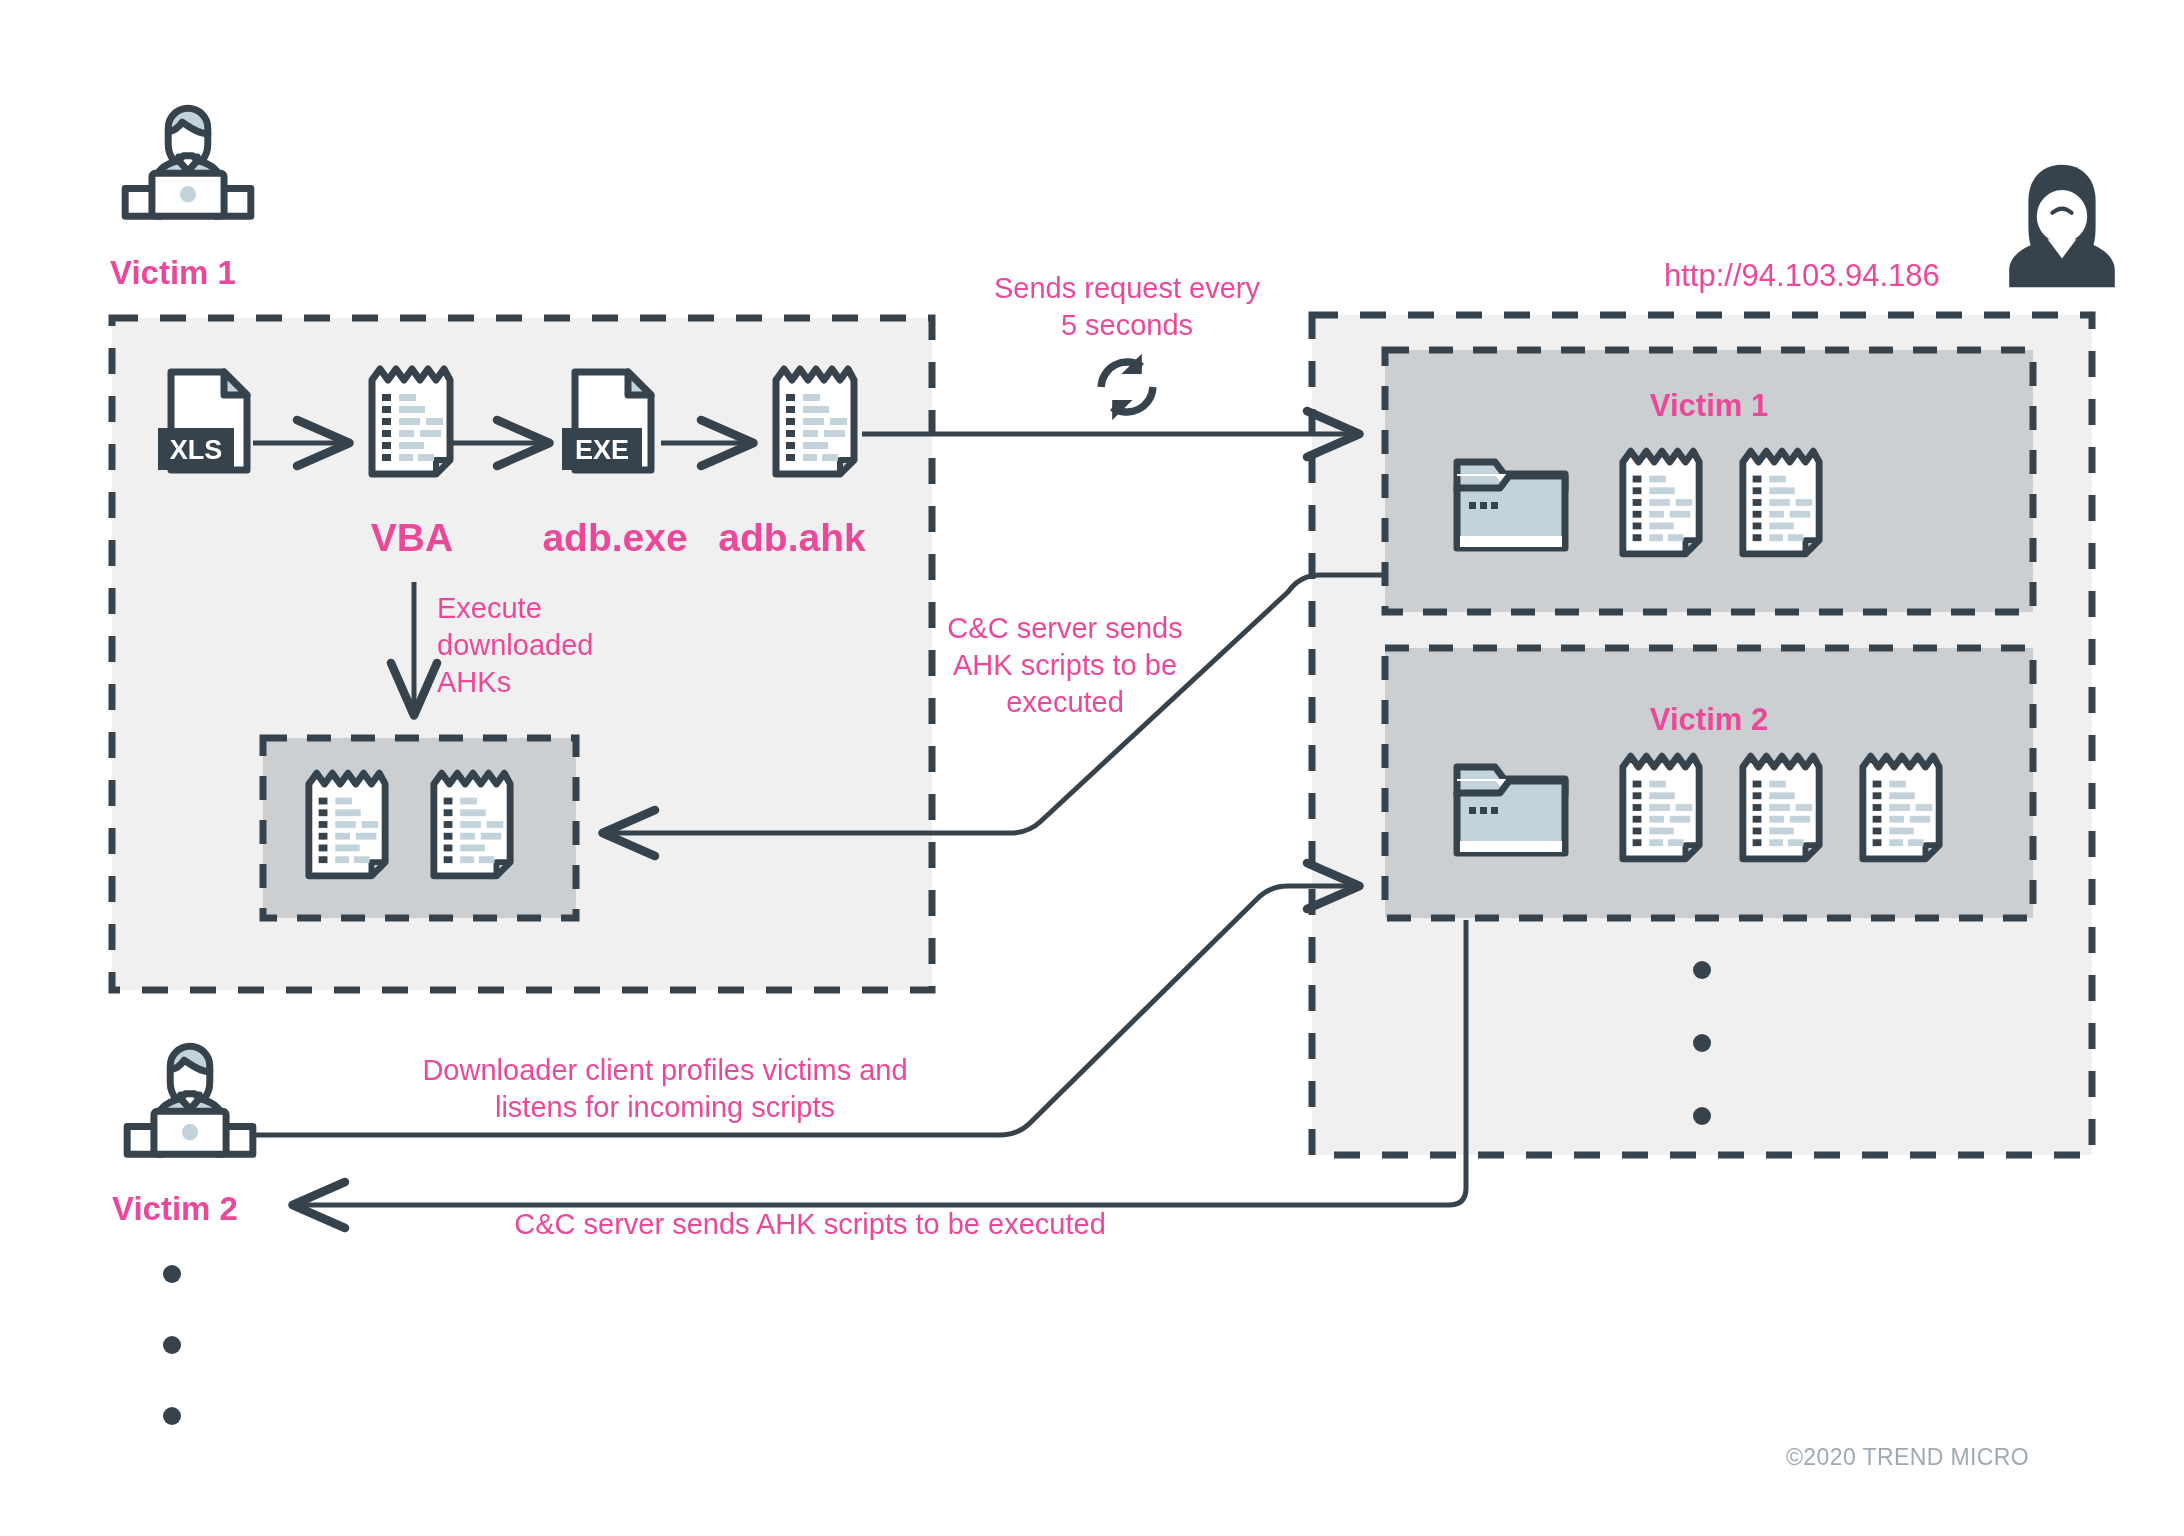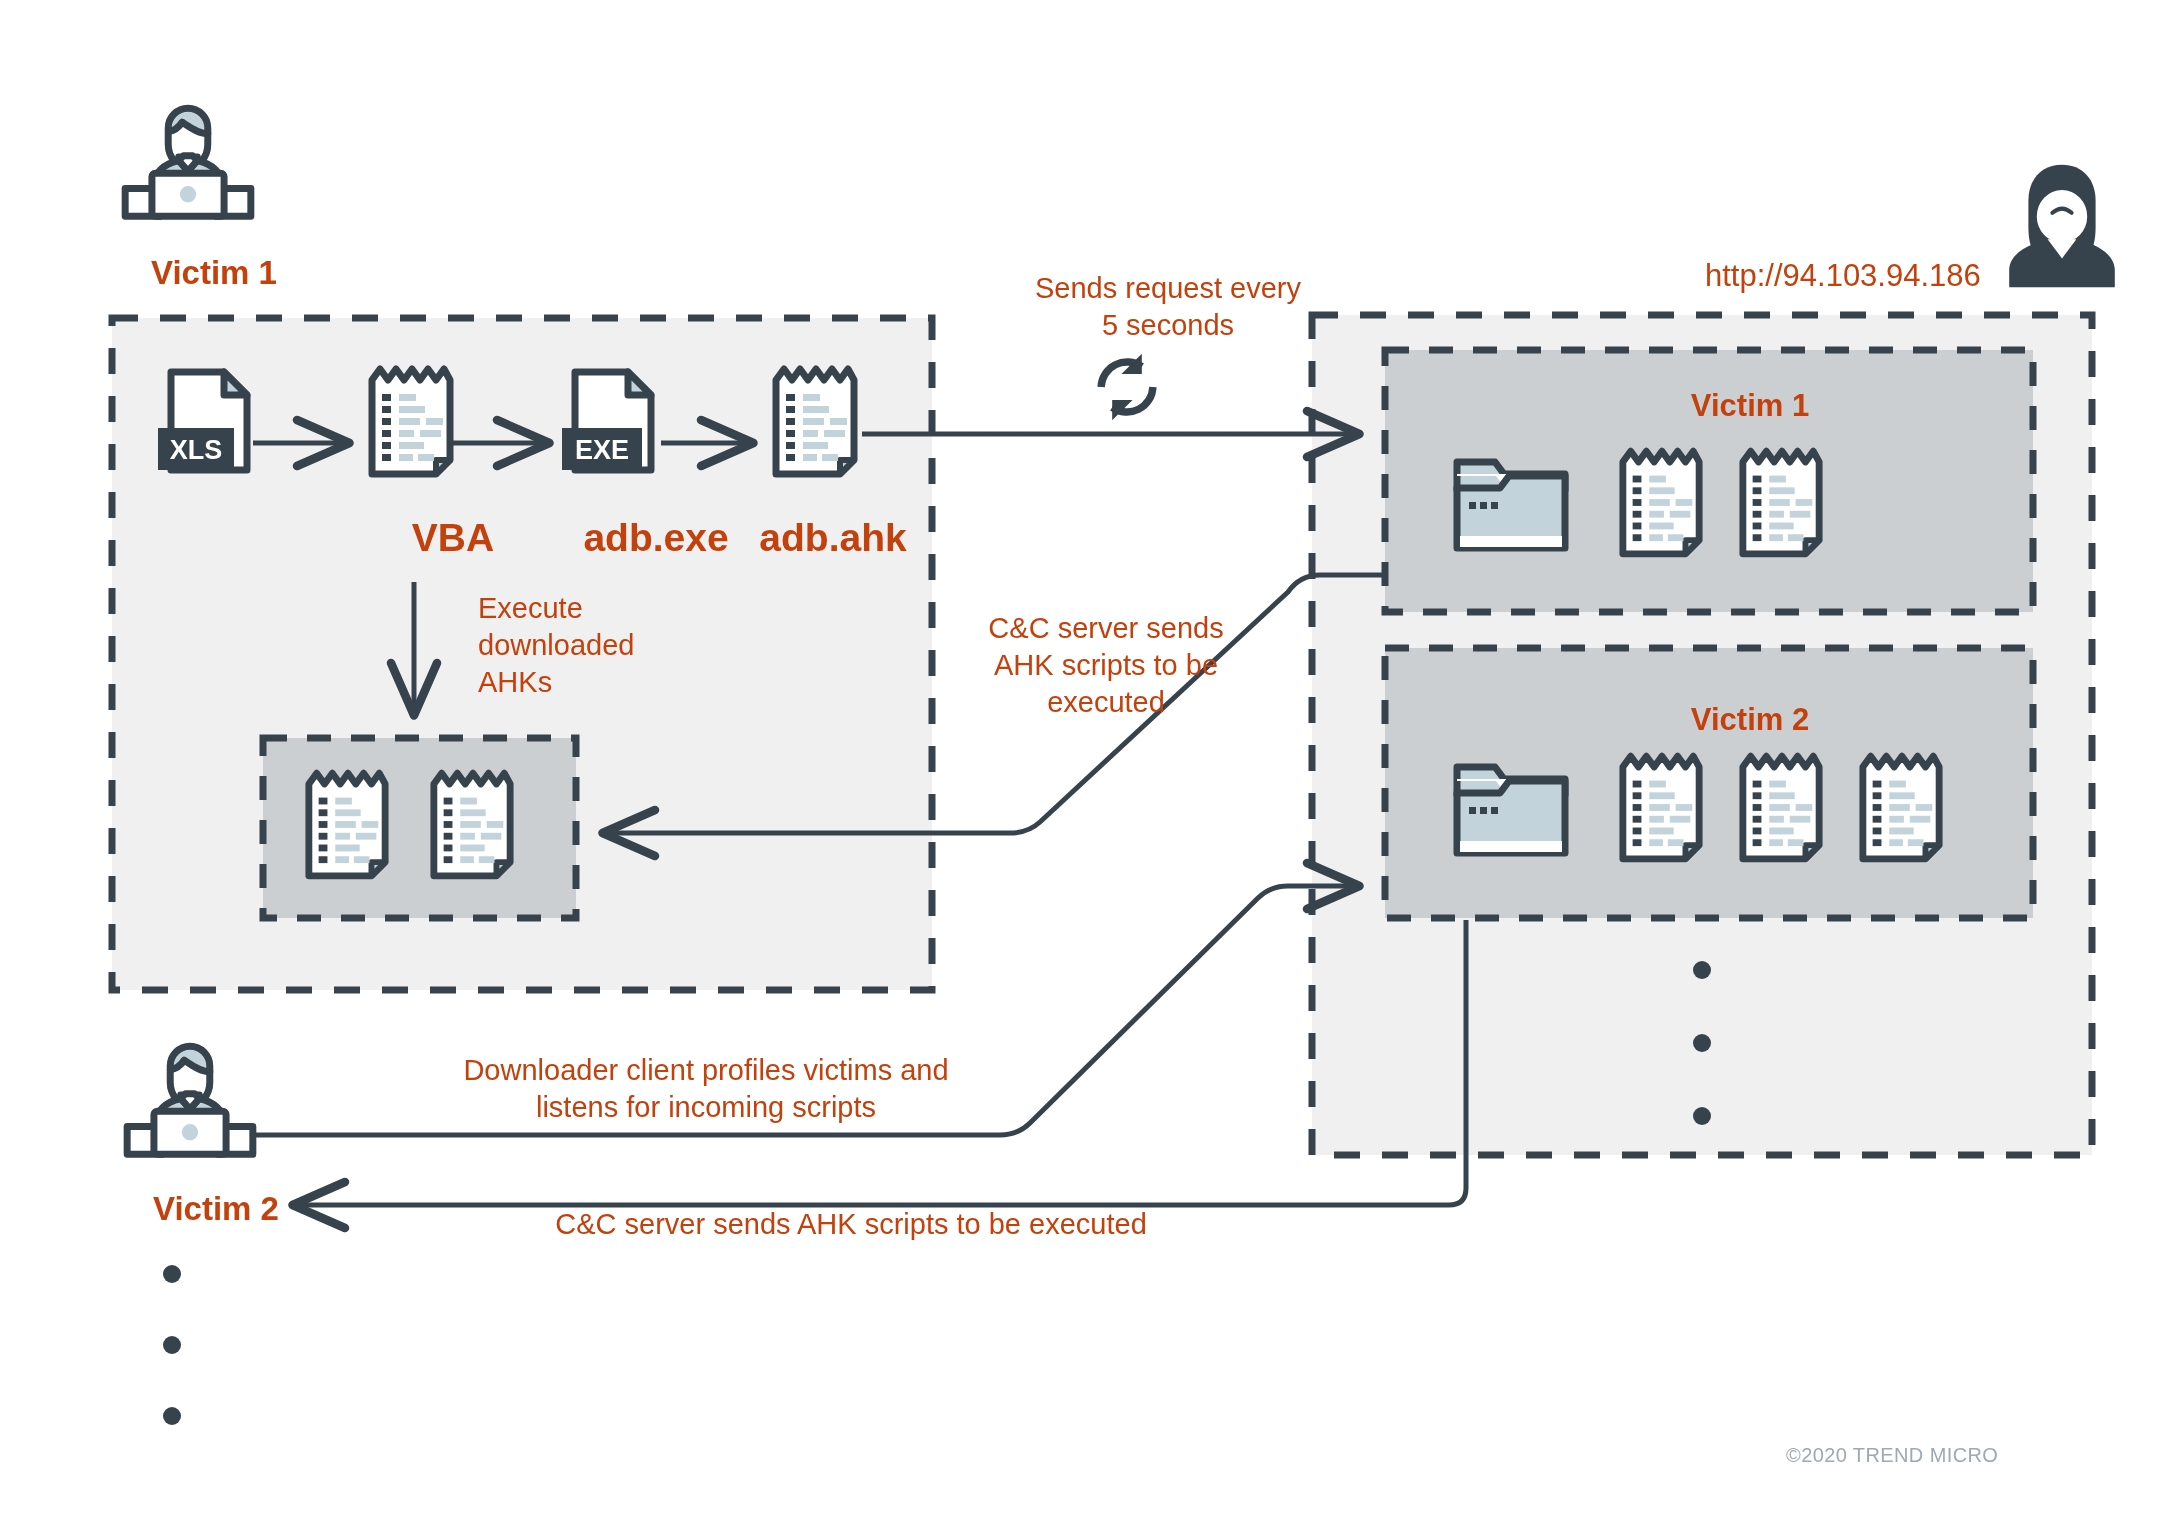--- a/index.html
+++ b/index.html
@@ -17,35 +17,34 @@
   }
   #svg-layer{
     position:absolute;
     left:0;top:0;
     width:2184px;
     height:1536px;
   }
   .lbl{
     position:absolute;
     font-family:"Liberation Sans", sans-serif;
-    color:#c2410c;
+    color:#ec4899;
     white-space:pre;
     line-height:1.28;
-    margin-left:41px;
   }
   .lbl-center{text-align:center;transform:translateX(-50%);}
   .node-label{font-size:39px;font-weight:700;}
   .actor-label{font-size:33px;font-weight:700;}
   .panel-title{font-size:31px;font-weight:700;}
   .annot{font-size:29px;font-weight:400;text-align:center;}
   .annot-left{font-size:29px;font-weight:400;text-align:left;}
   .url-label{font-size:31px;font-weight:400;}
   .copyright{
     position:absolute;
-    font-size:20px;
+    font-size:23px;
     font-weight:400;
     color:#9fa9b0;
     letter-spacing:0.4px;
     white-space:pre;
   }
 </style>
 </head>
 <body>
 
 <div id="stage">

